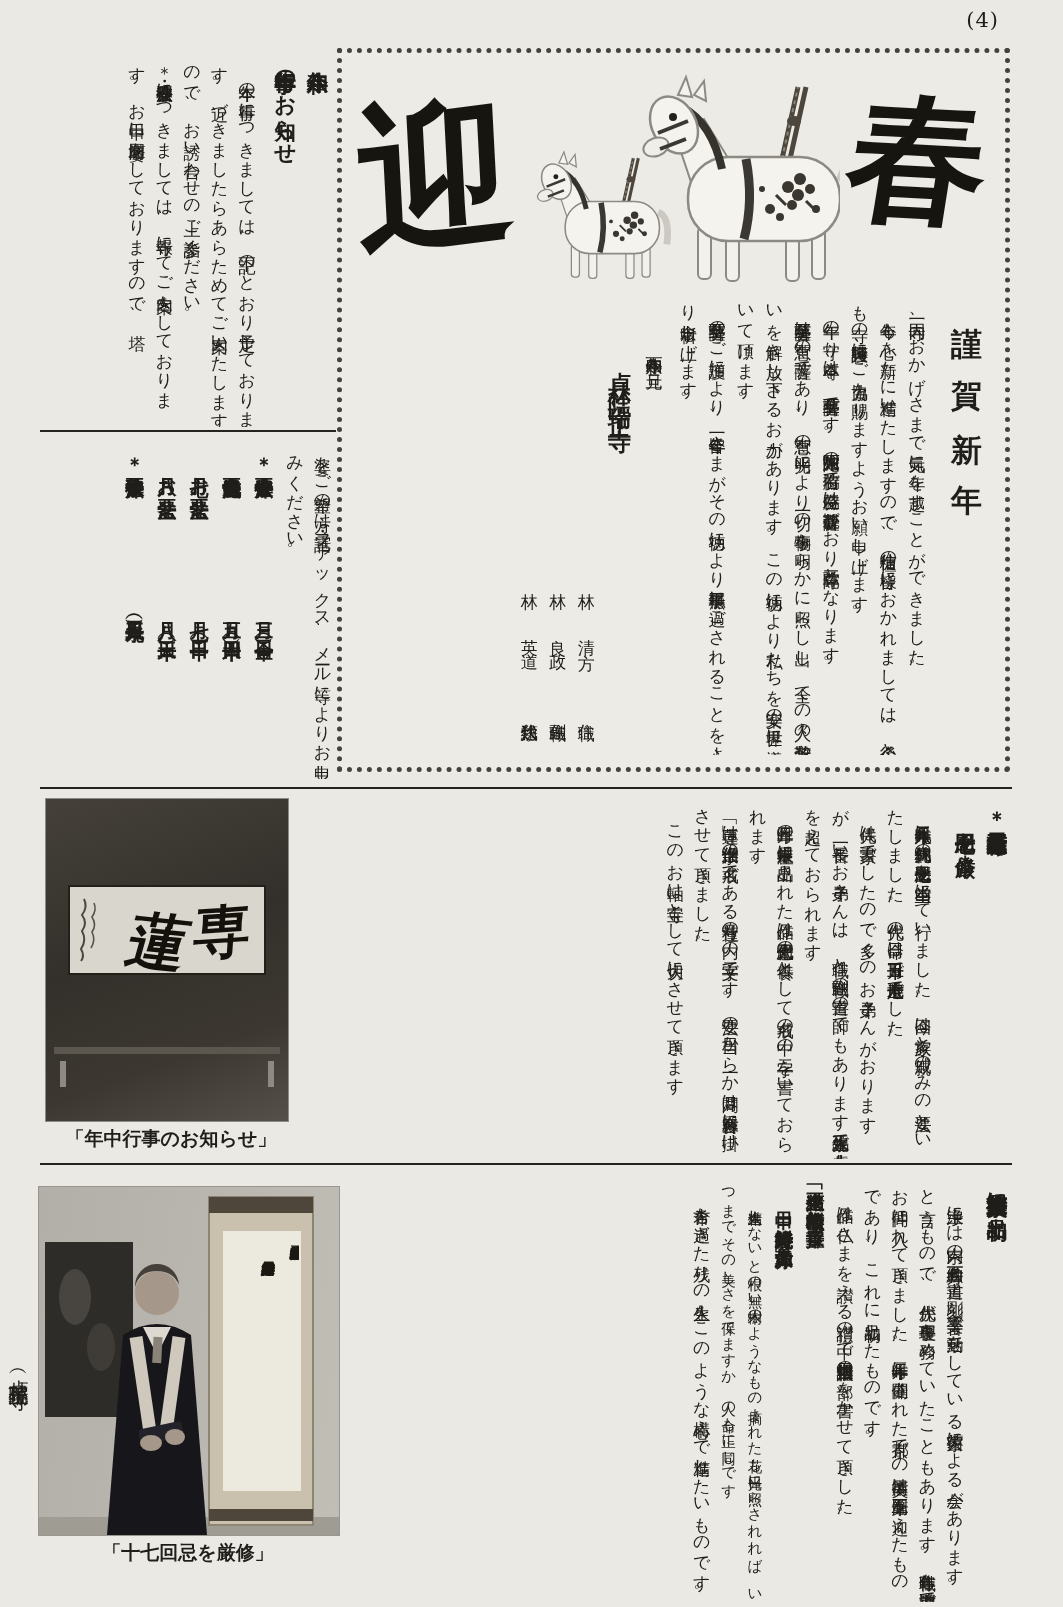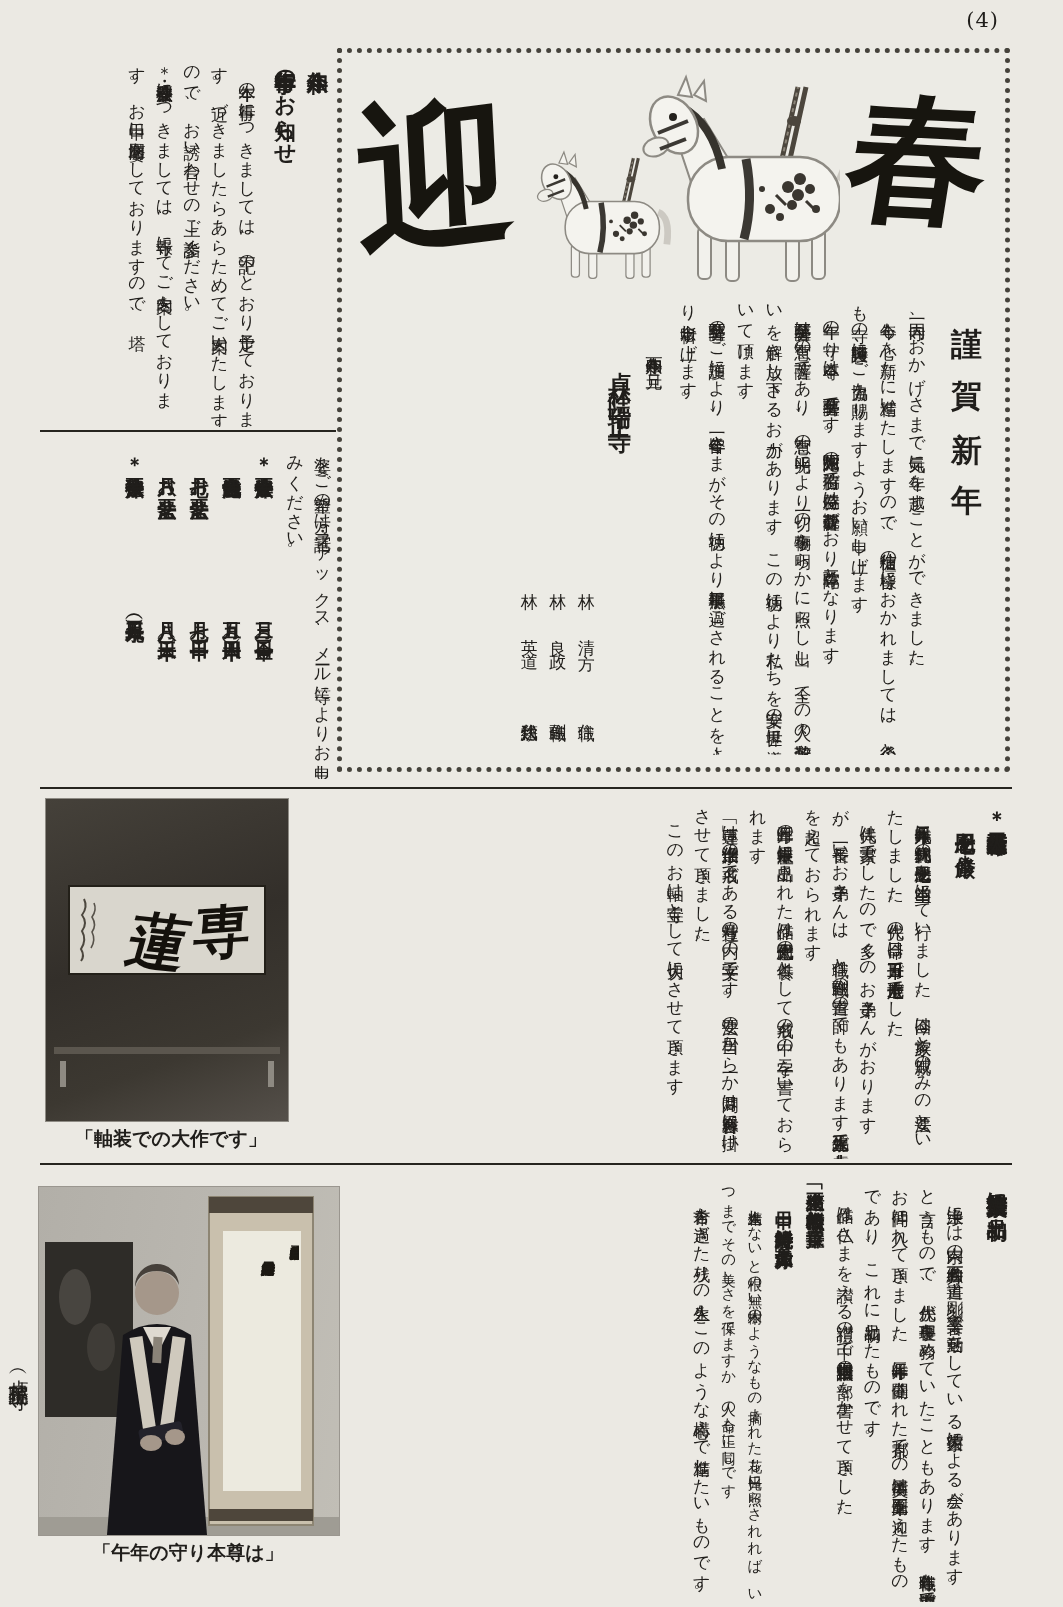--- a/index.html
+++ b/index.html
@@ -197,21 +197,21 @@
       <span class="sp-char sp-char-ren">蓮</span>
       <svg width="26" height="70" style="position:absolute;left:6px;top:8px;">
         <path d="M8,4 q4,8 -2,16 q6,8 0,16 q5,9 -1,18 q4,7 0,12" stroke="#4c473e" stroke-width="2" fill="none"></path>
         <path d="M18,8 q3,7 -2,14 q5,8 0,15 q4,8 -1,16" stroke="#57524a" stroke-width="1.6" fill="none"></path>
       </svg>
     </div>
     <div class="sp-rod"></div>
     <div class="sp-knob" style="left:14px;"></div>
     <div class="sp-knob" style="right:14px;"></div>
   </div>
-  <div class="sp-caption gothic">「軸装での大作です」</div>
+  <div class="sp-caption gothic">「年中行事のお知らせ」</div>
 
   <div class="rule rule-mid2"></div>
 
   <div class="art vtext">
     <h3 class="gothic">浄土宗芸術祭美術展に初出品</h3>
     <p>浄土宗には宗内の各方面（絵画、書道、彫刻、音楽等）で活動をしている芸術家による会があります。浄土宗芸術家協会と言うもので、先代が理事長を務めていたこともあります。昨年住職も書道部門でお仲間に入れて頂きました。昨年十二月に開催された京都での美術展は第五十回を迎えたものであり、これに初出品したものです。</p>
     <p>作品は仏さまを讃える禮讃の中で日中禮讃無常偈の一部を書かせて頂きした。</p>
     <p class="quote">「人生不精進　喩若樹無根　採華置</p>
     <p class="quote quote2">日中　能得幾時鮮　人命亦如是」</p>
     <p class="expl">人生精進しないと根の無い樹木のようなもの摘まれた花も日光に照らされれば　いつまでその美しさを保てますか　人の命も正に同じです</p>
@@ -240,17 +240,17 @@
       <path d="M140,150 L126,252" stroke="#cfc9bd" stroke-width="13" fill="none"></path>
       <rect x="100" y="238" width="44" height="16" rx="4" fill="#23222a" transform="rotate(-12 122 246)"></rect>
       <ellipse cx="112" cy="256" rx="11" ry="8" fill="#a5978a"></ellipse>
       <ellipse cx="136" cy="250" rx="10" ry="8" fill="#a5978a"></ellipse>
     </svg>
     <div class="mp-scroll-text vtext">
       <p>人生不精進喩若樹無根採華置</p>
       <p class="c2">日中能得幾時鮮人命亦如是</p>
     </div>
   </div>
-  <div class="mp-caption gothic">「午年の守り本尊は」</div>
+  <div class="mp-caption gothic">「十七回忌を厳修」</div>
 
   <div class="footer-temple vtext">（貞林院瑞正寺）</div>
 
 </div>
 
 </body></html>

